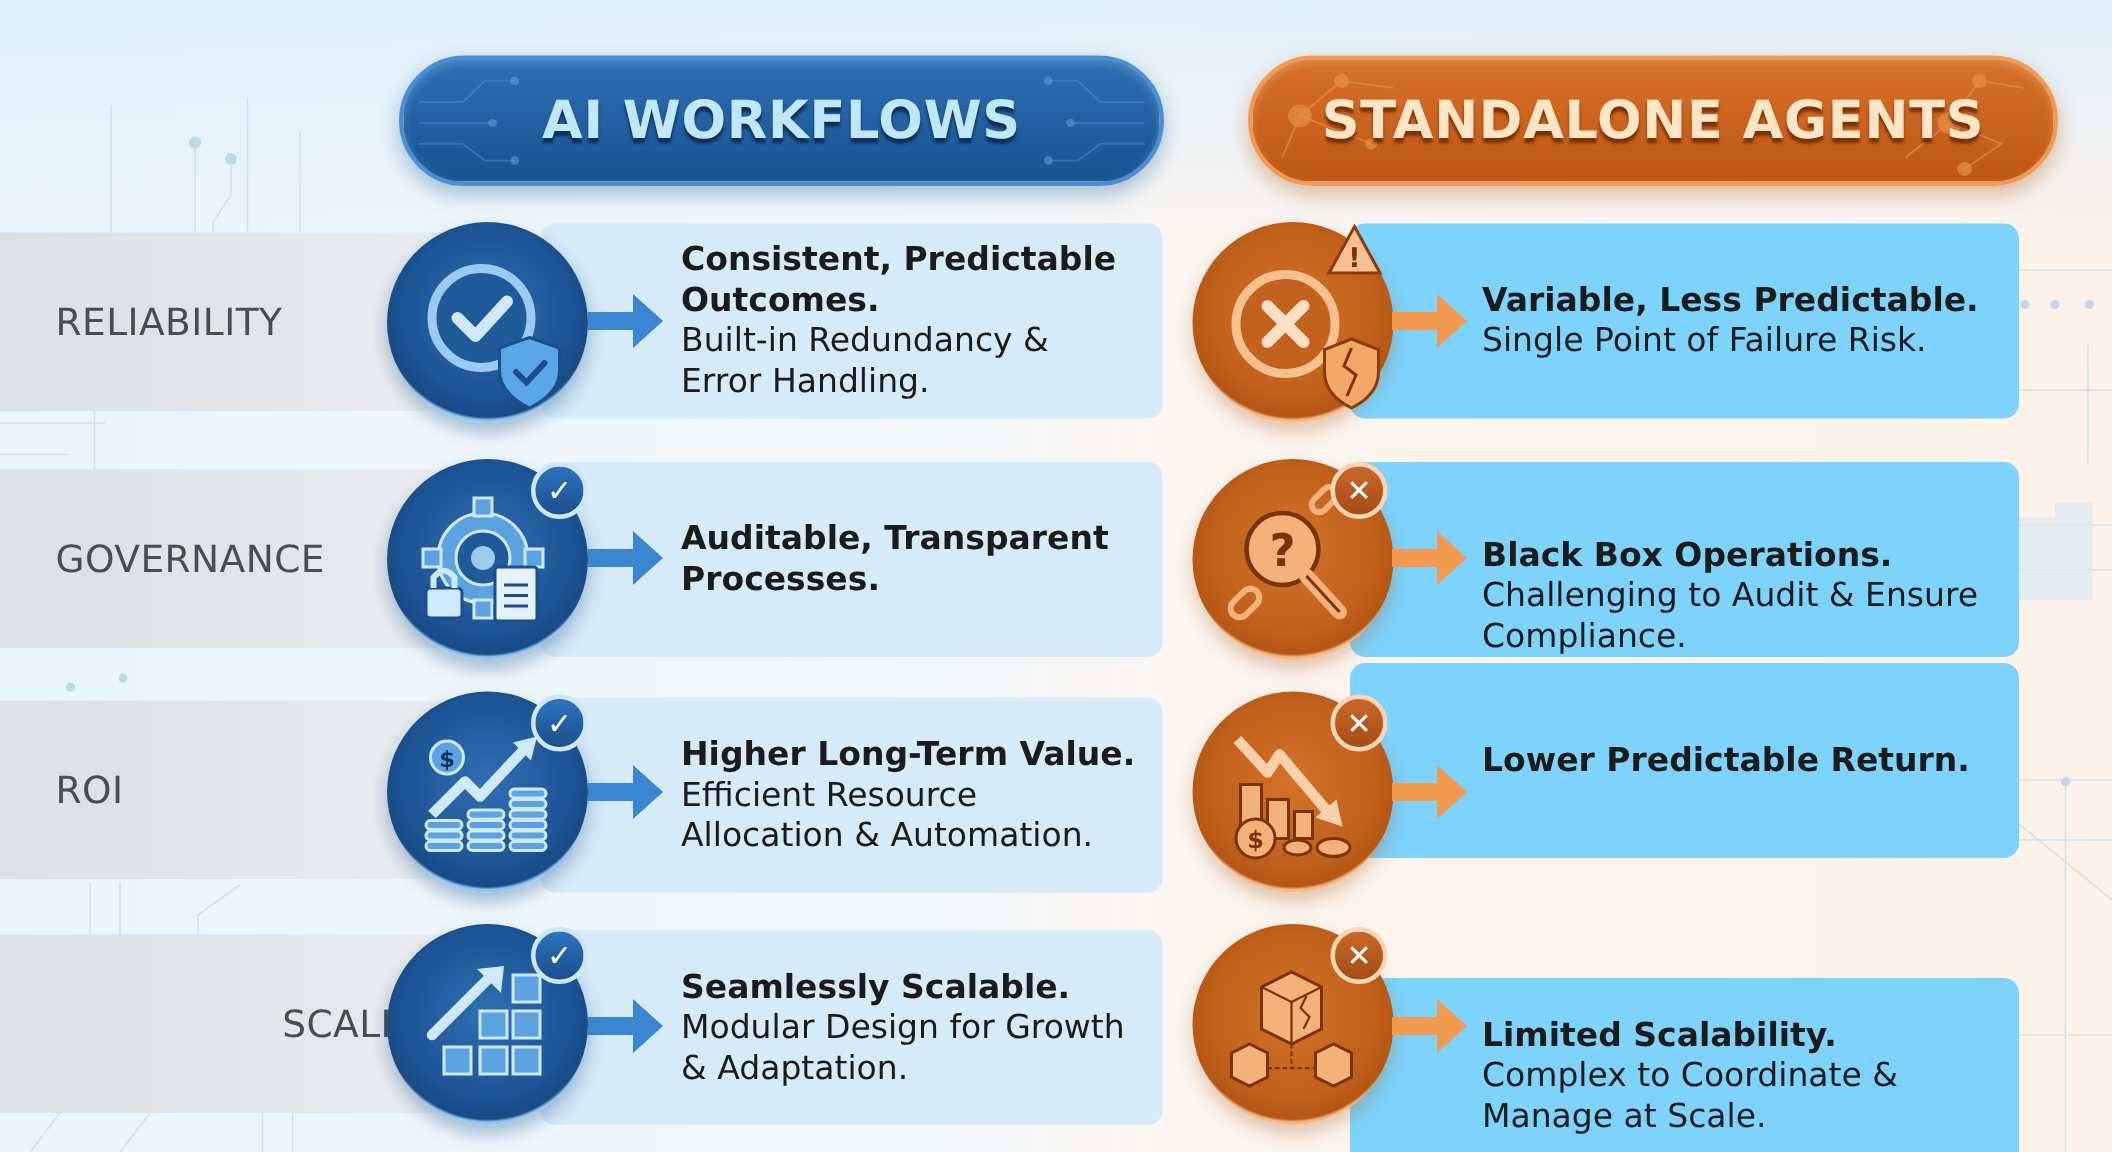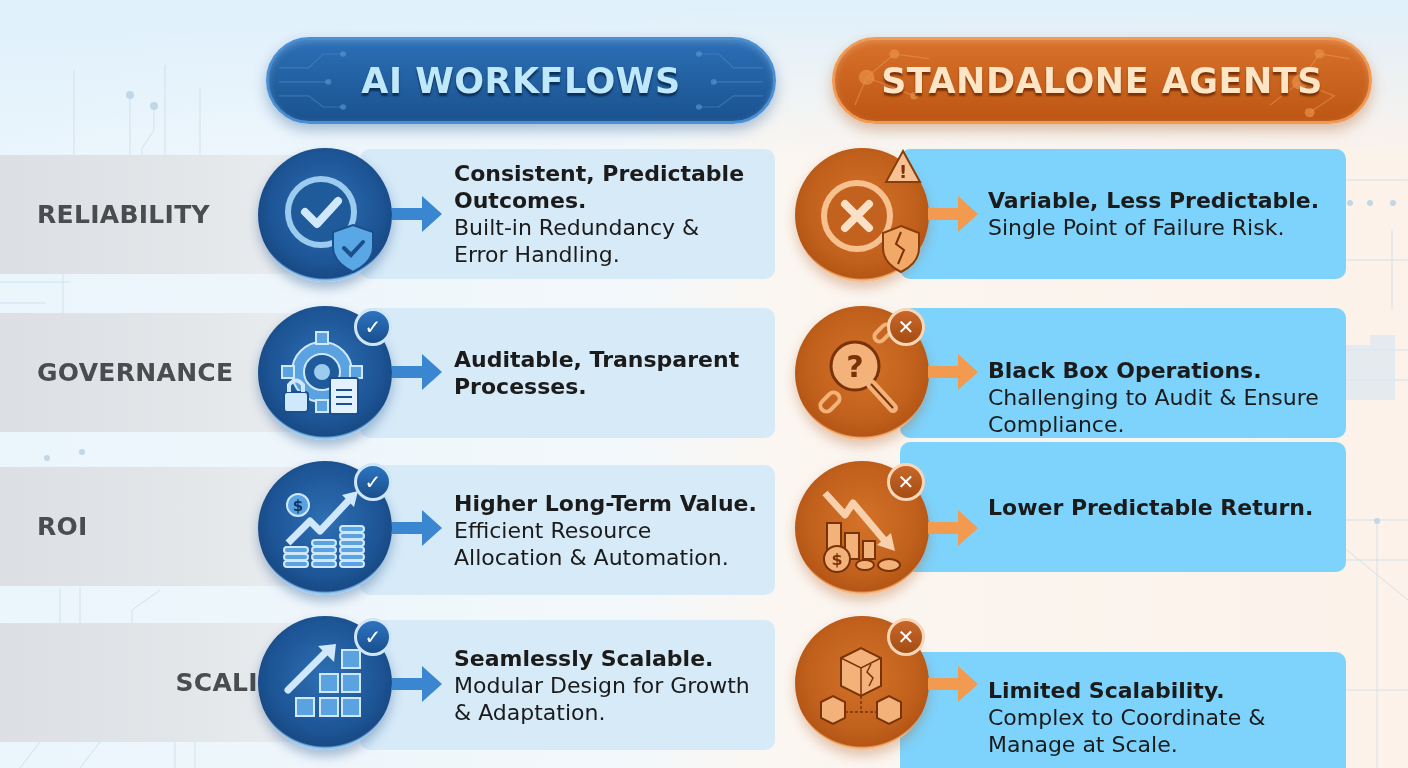--- a/index.html
+++ b/index.html
@@ -38,21 +38,21 @@
     color: #fde5c6;
     text-shadow: 0 3px 2px #7a3208;
   }
   .header svg { position: absolute; top: 0; height: 100%; }
 
   
   .label-band {
     position: absolute; left: 0; width: 300px; height: 119px;
     background: linear-gradient(90deg, #dcdfe3 0%, #e3e6e9 60%, #eaedf0 100%);
     display: flex; align-items: center; padding-left: 37px;
-    font-weight: bold; font-size: 25px; color: #4a4c50; letter-spacing: 0.3px;
+    font-weight: normal; font-size: 25px; color: #4a4c50; letter-spacing: 0.3px;
   }
   .card {
     position: absolute; height: 130px; border-radius: 10px;
     display: flex; flex-direction: column; justify-content: center;
     font-size: 22px; line-height: 27px; color: #1b1b1b;
   }
   .card.blue { left: 360px; width: 415px; background: #d6eaf8; padding-left: 94px; padding-right: 16px; }
   .card.orange { left: 900px; width: 446px; background: #7dd3fc; padding-left: 88px; padding-right: 12px; }
   .card .title { font-weight: bold; }
   .card .desc { font-weight: normal; }

